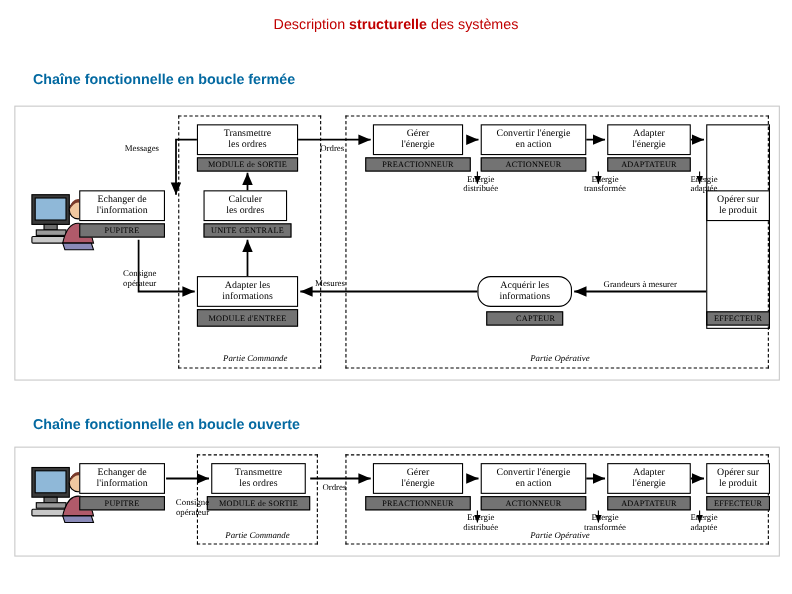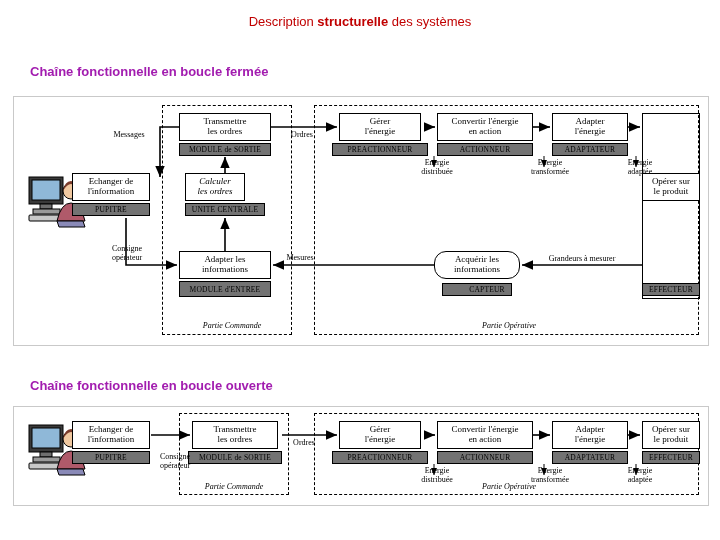--- a/index.html
+++ b/index.html
@@ -9,21 +9,21 @@
     font-family:"Liberation Sans", sans-serif;
     position:relative;
     overflow:hidden;
   }
   .page-title{
     position:absolute; top:14px; left:0; width:720px; text-align:center;
     font-size:13px; color:#c00000;
   }
   .page-title .b{font-weight:bold;}
   .section-title{
-    position:absolute; font-size:13px; font-weight:bold; color:#a21caf;
+    position:absolute; font-size:13px; font-weight:bold; color:#0369a1;
   }
   #sect1{ left:30px; top:64px; }
   #sect2{ left:30px; top:378px; }
 
   .diagram{
     position:absolute;
     border:1px solid #c9c9c9;
     background:#ffffff;
   }
   #diagram1{ left:13px; top:96px; width:694px; height:248px; }
@@ -107,21 +107,21 @@
   </div>
 
   <div class="box" style="left:58px;top:76px;width:78px;height:28px;white-space:pre-line;">Echanger de
 l'information</div>
   <div class="tag" style="left:58px;top:106px;width:78px;height:13px;">PUPITRE</div>
 
   <div class="box" style="left:165px;top:16px;width:92px;height:28px;white-space:pre-line;">Transmettre
 les ordres</div>
   <div class="tag" style="left:165px;top:46px;width:92px;height:13px;">MODULE de SORTIE</div>
 
-  <div class="box" style="left:171px;top:76px;width:60px;height:28px;white-space:pre-line;font-style:italic;">Calculer
+  <div class="box" style="left:171px;top:76px;width:76px;height:28px;white-space:pre-line;">Calculer
 les ordres</div>
   <div class="tag" style="left:171px;top:106px;width:80px;height:13px;">UNITE CENTRALE</div>
 
   <div class="box" style="left:165px;top:154px;width:92px;height:28px;white-space:pre-line;">Adapter les
 informations</div>
   <div class="tag" style="left:165px;top:184px;width:92px;height:16px;">MODULE d'ENTREE</div>
 
   <div class="box" style="left:325px;top:16px;width:82px;height:28px;white-space:pre-line;">Gérer
 l'énergie</div>
   <div class="tag" style="left:318px;top:46px;width:96px;height:13px;">PREACTIONNEUR</div>

